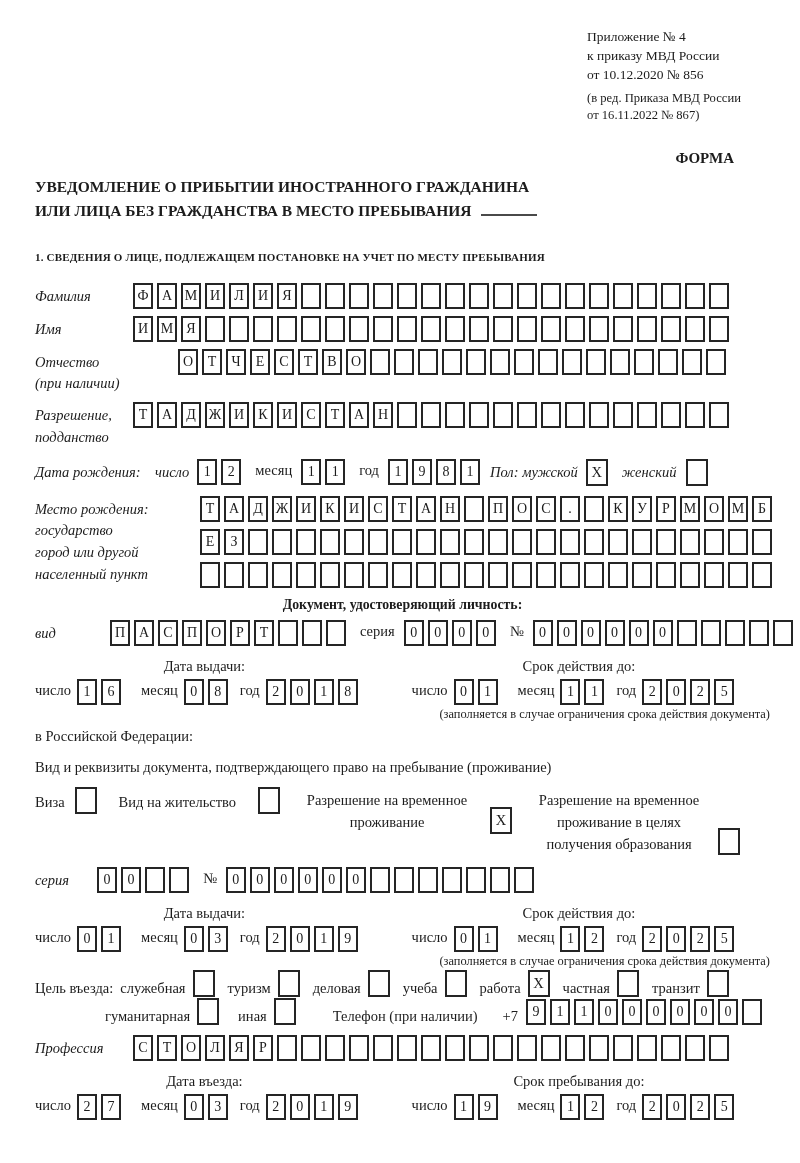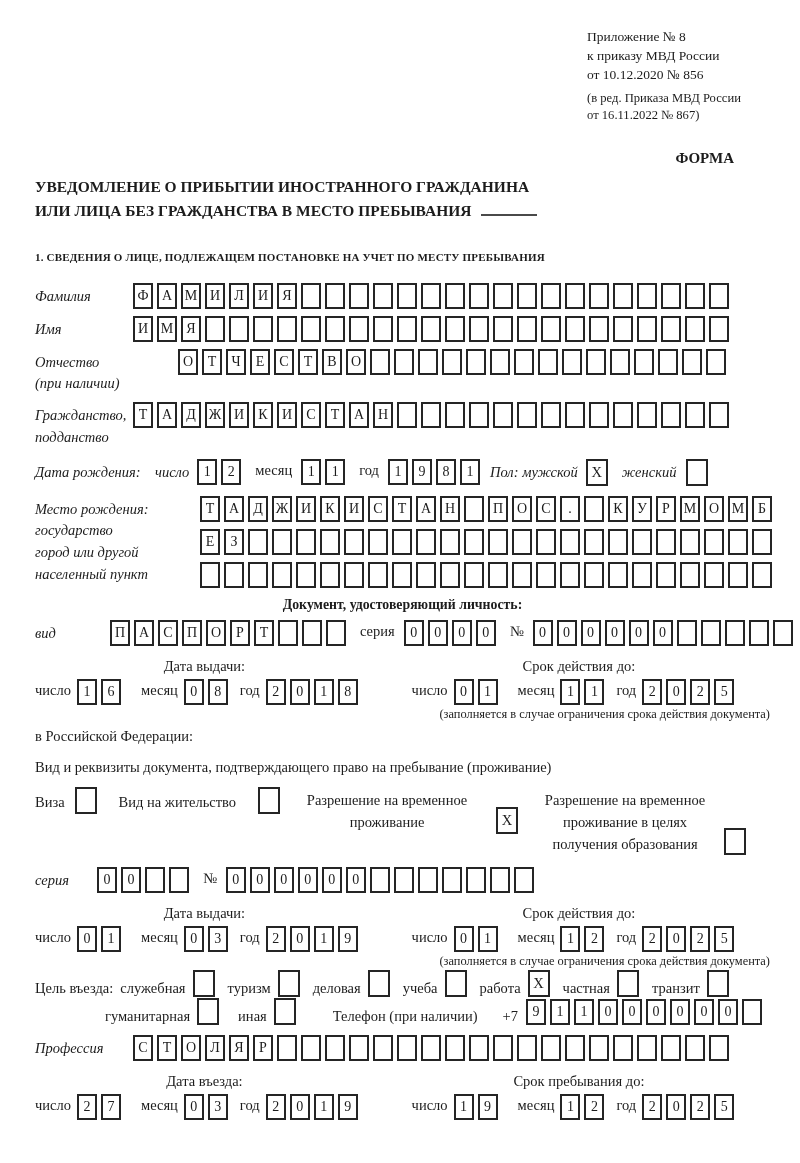--- a/index.html
+++ b/index.html
@@ -57,21 +57,21 @@
   .purpose-row .checkbox { margin-right:13px; }
   .indent70 { margin-left:70px; }
   .phone-prefix { padding-top:3px; margin:0 8px 0 18px; }
 </style>
 </head>
 <body>
 
 <div class="page">
 
   <div class="header-note">
-    <div>Приложение № 8</div>
+    <div>Приложение № 4</div>
     <div>к приказу МВД России</div>
     <div>от 10.12.2020 № 856</div>
     <div class="sub">
       <div>(в ред. Приказа МВД России</div>
       <div>от 16.11.2022 № 867)</div>
     </div>
   </div>
 
   <div class="forma">ФОРМА</div>
 
@@ -171,21 +171,21 @@
         <span class="cell"></span>
         <span class="cell"></span>
         <span class="cell"></span>
         <span class="cell"></span>
         <span class="cell"></span>
       </span>
   </div>
 
   <div class="row">
     <span class="lbl w98 lbl-col">
-      <div>Гражданство,</div>
+      <div>Разрешение,</div>
       <div>подданство</div>
     </span>
     <span class="cells">
         <span class="cell">Т</span>
         <span class="cell">А</span>
         <span class="cell">Д</span>
         <span class="cell">Ж</span>
         <span class="cell">И</span>
         <span class="cell">К</span>
         <span class="cell">И</span>
@@ -417,21 +417,21 @@
   <div class="res-row">
     <div class="res-opt gapL">
       <span class="res-lbl gap">Виза</span>
       <span class="checkbox"></span>
     </div>
     <div class="res-opt gapL">
       <span class="res-lbl" style="margin-right:22px">Вид на жительство</span>
       <span class="checkbox"></span>
     </div>
     <div class="res-opt gapL">
-      <span class="res-lbl w170m" style="margin-right:24px">Разрешение на временное проживание</span>
+      <span class="res-lbl w170m" style="margin-right:18px">Разрешение на временное проживание</span>
       <span class="checkbox">X</span>
     </div>
     <div class="res-opt">
       <span class="res-lbl w170m" style="margin-right:14px">Разрешение на временное проживание в целях получения образования</span>
       <span class="checkbox"></span>
     </div>
   </div>
 
   <div class="row" style="margin-top:12px">
     <span class="lbl" style="width:62px">серия</span>

